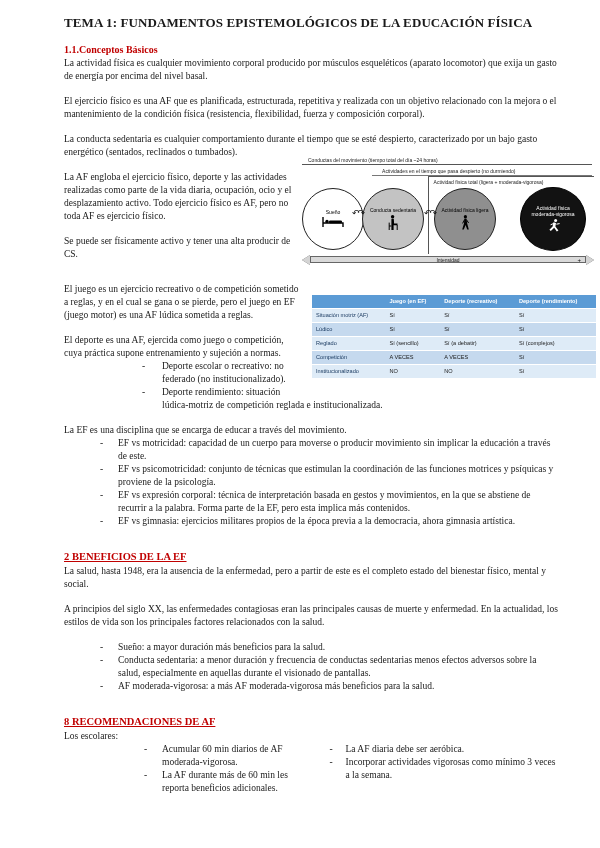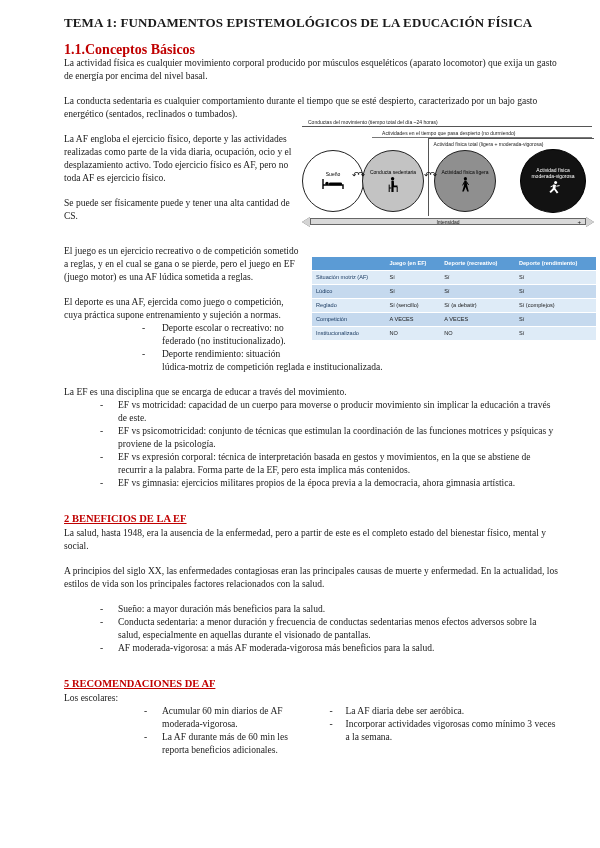--- a/index.html
+++ b/index.html
@@ -9,21 +9,21 @@
     background:#ffffff; overflow:hidden;
     font-family:"Liberation Serif", serif; color:#1a1a1a;
     padding:16px 42px 0 64px;
     font-size:9.5px; line-height:13px;
   }
   .doc-title { font-size:13px; font-weight:bold; letter-spacing:.1px; margin-bottom:14px; }
   .h-red {
     color:#c00000; font-weight:bold; font-size:10.5px;
     text-decoration:underline; margin-bottom:2px;
   }
-  .h-red-sub { color:#c00000; font-weight:bold; font-size:14px; text-decoration:none; margin-bottom:1px; }
+  .h-red-sub { color:#c00000; font-weight:bold; font-size:10px; text-decoration:none; margin-bottom:1px; }
   p.body { margin-bottom:12px; text-align:left; }
   p.tight { margin-bottom:0; }
 
   
   .bullets { margin-bottom:12px; }
   .bullet { position:relative; padding-left:54px; }
   .bullet::before { content:"-"; position:absolute; left:36px; top:0; }
   .bullet.deep { padding-left:98px; }
   .bullet.deep::before { left:78px; }
 
@@ -83,20 +83,21 @@
 </head>
 <body>
 
 <div class="page">
 
   <div class="doc-title">TEMA 1: FUNDAMENTOS EPISTEMOLÓGICOS DE LA EDUCACIÓN FÍSICA</div>
 
   <div class="h-red-sub">1.1.Conceptos Básicos</div>
 
   <p class="body">La actividad física es cualquier movimiento corporal producido por músculos esqueléticos (aparato locomotor) que exija un gasto de energía por encima del nivel basal.</p>
+  <p class="body">El ejercicio físico es una AF que es planificada, estructurada, repetitiva y realizada con un objetivo relacionado con la mejora o el mantenimiento de la condición física (resistencia, flexibilidad, fuerza y composición corporal).</p>
   <p class="body">La conducta sedentaria es cualquier comportamiento durante el tiempo que se esté despierto, caracterizado por un bajo gasto energético (sentados, reclinados o tumbados).</p>
 
   <div class="figure">
     <div class="fig-l1">Conductas del movimiento (tiempo total del día ~24 horas)</div>
     <div class="fig-l2">Actividades en el tiempo que pasa despierto (no durmiendo)</div>
     <div class="fig-l3">Actividad física total (ligera + moderada-vigorosa)</div>
     <div class="fig-stage">
       <div class="fig-vline"></div>
 
       <div class="circle c1">
@@ -151,21 +152,21 @@
       <span class="axis-head left"></span>
       <span class="axis-bar">
         <span>Intensidad</span>
         <span class="axis-plus">+</span>
       </span>
       <span class="axis-head right"></span>
     </div>
   </div>
 
   <p class="body">La AF engloba el ejercicio físico, deporte y las actividades realizadas como parte de la vida diaria, ocupación, ocio y el desplazamiento activo. Todo ejercicio físico es AF, pero no toda AF es ejercicio físico.</p>
-  <p class="body" style="margin-bottom:22px;">Se puede ser físicamente puede y tener una alta cantidad de CS.</p>
+  <p class="body" style="margin-bottom:22px;">Se puede ser físicamente activo y tener una alta producir de CS.</p>
 
   <div class="tbl-wrap">
     <table class="cmp">
       <thead>
         <tr>
           <th></th>
           <th>Juego (en EF)</th>
           <th>Deporte (recreativo)</th>
           <th>Deporte (rendimiento)</th>
         </tr>
@@ -226,21 +227,21 @@
   <div class="h-red">2 BENEFICIOS DE LA EF</div>
   <p class="body">La salud, hasta 1948, era la ausencia de la enfermedad, pero a partir de este es el completo estado del bienestar físico, mental y social.</p>
   <p class="body">A principios del siglo XX, las enfermedades contagiosas eran las principales causas de muerte y enfermedad. En la actualidad, los estilos de vida son los principales factores relacionados con la salud.</p>
   <div class="bullets">
     <div class="bullet">Sueño: a mayor duración más beneficios para la salud.</div>
     <div class="bullet">Conducta sedentaria: a menor duración y frecuencia de conductas sedentarias menos efectos adversos sobre la salud, especialmente en aquellas durante el visionado de pantallas.</div>
     <div class="bullet">AF moderada-vigorosa: a más AF moderada-vigorosa más beneficios para la salud.</div>
   </div>
 
   <div class="gap-lg"></div>
-  <div class="h-red">5 RECOMENDACIONES DE AF</div>
+  <div class="h-red">8 RECOMENDACIONES DE AF</div>
   <p class="body tight">Los escolares:</p>
   <div class="two-col">
     <div class="col left">
       <div class="bullet">Acumular 60 min diarios de AF moderada-vigorosa.</div>
       <div class="bullet">La AF durante más de 60 min les reporta beneficios adicionales.</div>
     </div>
     <div class="col right">
       <div class="bullet">La AF diaria debe ser aeróbica.</div>
       <div class="bullet">Incorporar actividades vigorosas como mínimo 3 veces a la semana.</div>
     </div>

